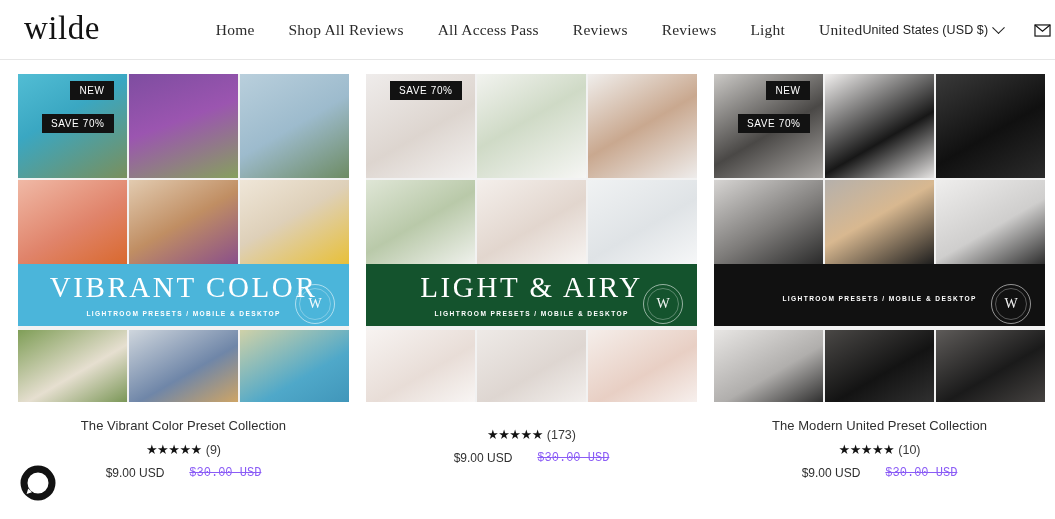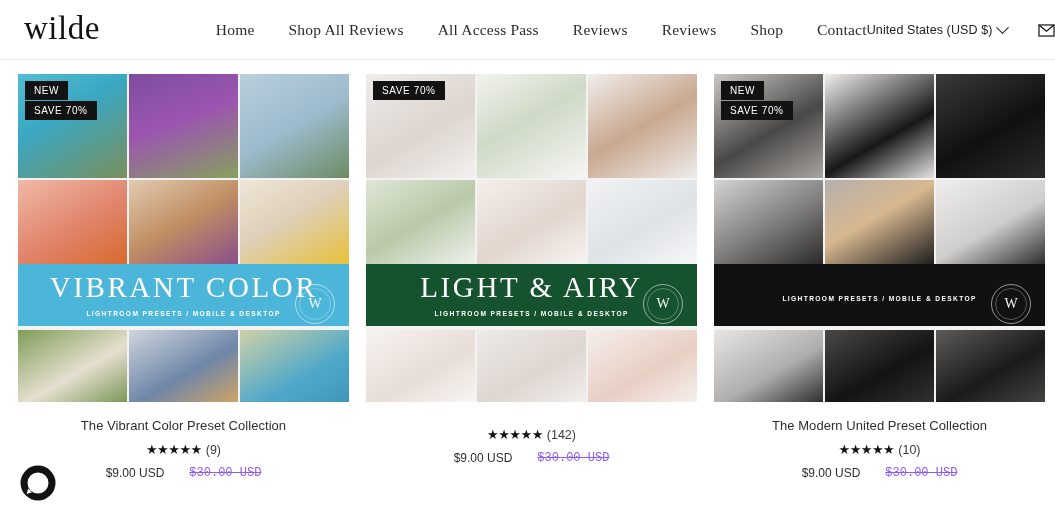--- a/index.html
+++ b/index.html
@@ -104,26 +104,26 @@
     inset: 0;
     display: grid;
     grid-template-columns: repeat(3, 1fr);
     grid-template-rows: 104px 84px 62px 78px;
     gap: 2px;
   }
   .ph { width: 100%; height: 100%; }
 
   .badges {
     position: absolute;
-    top: 7px; left: 7px;
+    top: 7px; left: 24px;
     z-index: 4;
     display: flex;
     flex-direction: column;
-    align-items: flex-start;
-    gap: 1px;
+    align-items: flex-end;
+    gap: 14px;
   }
   .badge {
     background: #121212;
     color: #fff;
     font-size: 10px;
     letter-spacing: 0.6px;
     padding: 4px 9px;
     font-family: "Liberation Sans", sans-serif;
     line-height: 1.1;
   }
@@ -224,22 +224,22 @@
 
 <div class="header">
   <div class="logo">wilde</div>
 
   <nav class="nav">
     <div class="nav-item">Home</div>
     <div class="nav-item">Shop All Reviews</div>
     <div class="nav-item">All Access Pass</div>
     <div class="nav-item">Reviews</div>
     <div class="nav-item">Reviews</div>
-    <div class="nav-item">Shop</div>
-    <div class="nav-item">Contact</div>
+    <div class="nav-item">Light</div>
+    <div class="nav-item">United</div>
   </nav>
 
   <div class="header-right">
     <div class="locale">
       <span>United States (USD $)</span>
       <span class="chev"></span>
     </div>
 
     <div class="icon-btn">
       <svg width="19" height="19" viewBox="0 0 24 24" fill="none" stroke="#121212" stroke-width="1.5">
@@ -322,21 +322,21 @@
       <div class="banner" style="background:#14532d">
         <div class="banner-title">LIGHT &amp; AIRY</div>
         <div class="banner-sub">LIGHTROOM PRESETS / MOBILE &amp; DESKTOP</div>
         <div class="seal">W</div>
       </div>
     </div>
 
     <div class="card-info">
       <div class="rating">
         <span class="stars">★★★★★</span>
-        <span>(142)</span>
+        <span>(173)</span>
       </div>
       <div class="price-row">
         <span>$9.00 USD</span>
         <span class="price-old">$30.00 USD</span>
       </div>
     </div>
   </div>
 
   <div class="card">
     <div class="tile">

